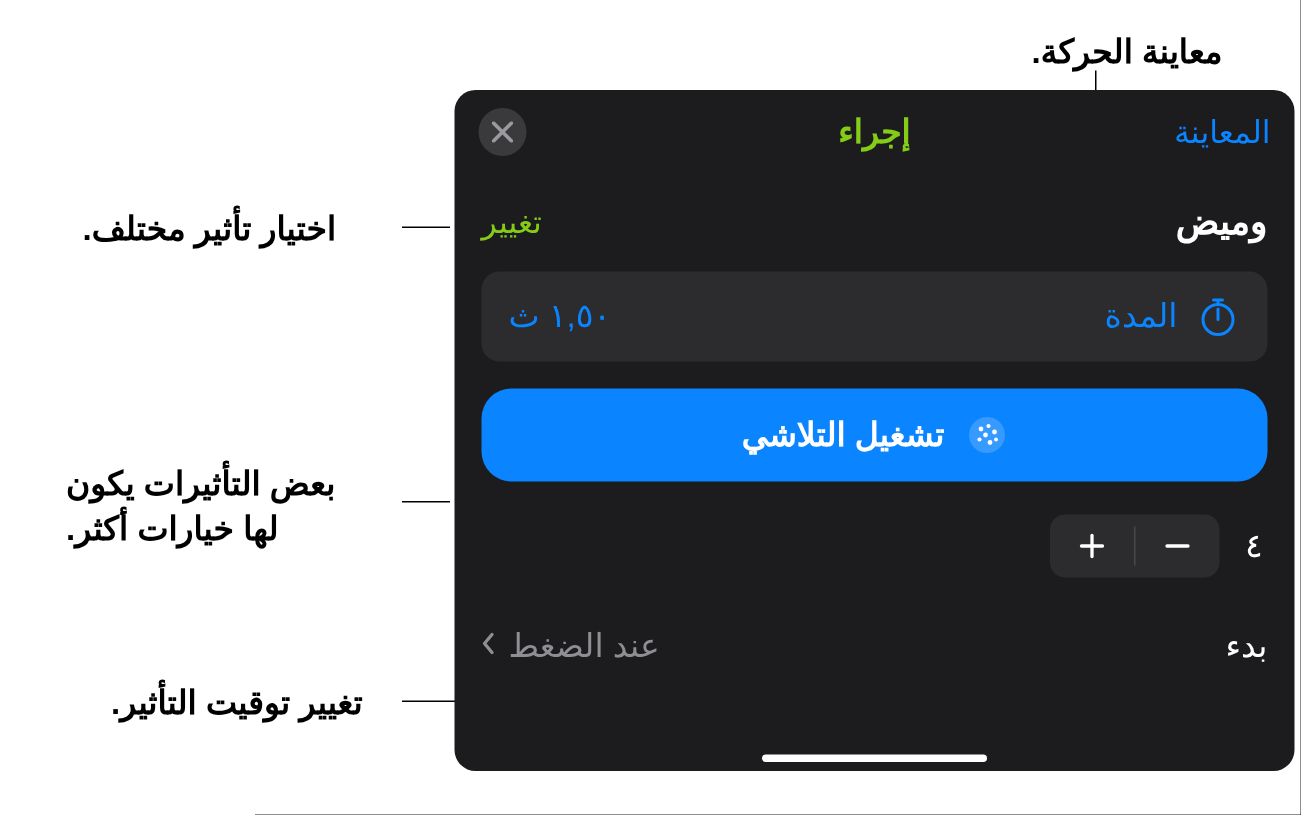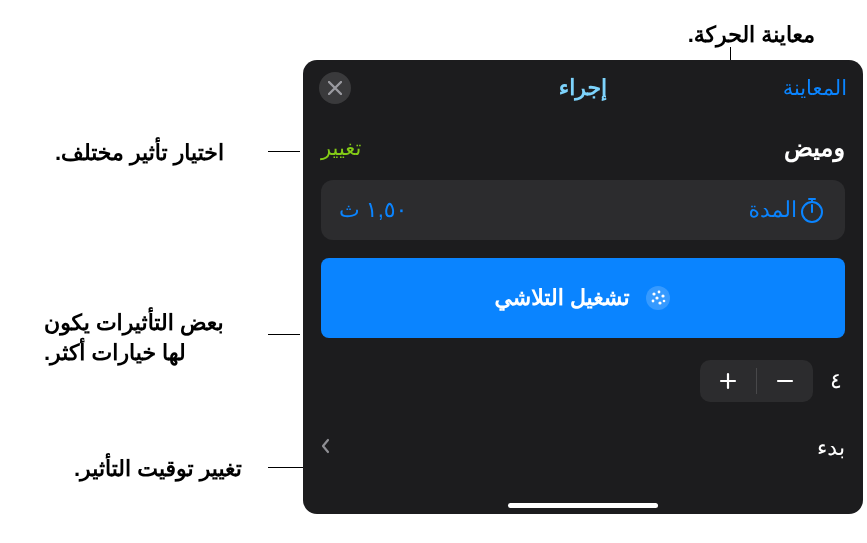--- a/index.html
+++ b/index.html
@@ -27,21 +27,21 @@
     }
     .header {
       position: relative;
       height: 56px;
       display: flex;
       align-items: center;
       justify-content: center;
       padding: 0 14px;
     }
     .header-title {
-      color: #7dd3fc;
+      color: #84cc16;
       font-size: 22px;
       font-weight: 600;
     }
     .preview-link {
       position: absolute;
       right: 16px;
       color: #0a84ff;
       font-size: 21px;
       cursor: pointer;
     }
@@ -84,40 +84,41 @@
       height: 60px;
       display: flex;
       align-items: center;
       justify-content: space-between;
       padding: 0 18px;
       margin: 0 18px 18px 18px;
     }
     .duration-right {
       display: flex;
       align-items: center;
+      gap: 12px;
     }
     .stopwatch-icon {
       width: 30px;
       height: 30px;
       display: flex;
       align-items: center;
       justify-content: center;
     }
     .duration-label {
       color: #0a84ff;
       font-size: 22px;
     }
     .duration-value {
       color: #0a84ff;
       font-size: 22px;
     }
     .blue-btn {
       background: #0a84ff;
-      border-radius: 8px;
-      height: 80px;
+      border-radius: 20px;
+      height: 62px;
       margin: 0 18px 22px 18px;
       display: flex;
       align-items: center;
       justify-content: center;
       gap: 14px;
       cursor: pointer;
     }
     .blue-btn-label {
       color: #ffffff;
       font-size: 22px;
@@ -297,20 +298,21 @@
             <line x1="10" y1="3" x2="10" y2="17" stroke="#ffffff" stroke-width="2.2" stroke-linecap="round"></line>
           </svg>
         </div>
       </div>
     </div>
   </div>
 
   <div class="start-row">
     <span class="start-label">بدء</span>
     <div class="start-value-group">
+      <span class="start-value">عند الضغط</span>
       <span class="chevron">
         <svg viewBox="0 0 10 16">
           <path d="M7 2 L2 8 L7 14" stroke="#8e8e93" stroke-width="2.2" fill="none" stroke-linecap="round" stroke-linejoin="round"></path>
         </svg>
       </span>
     </div>
   </div>
 
   <div class="home-indicator"></div>
 </div>

